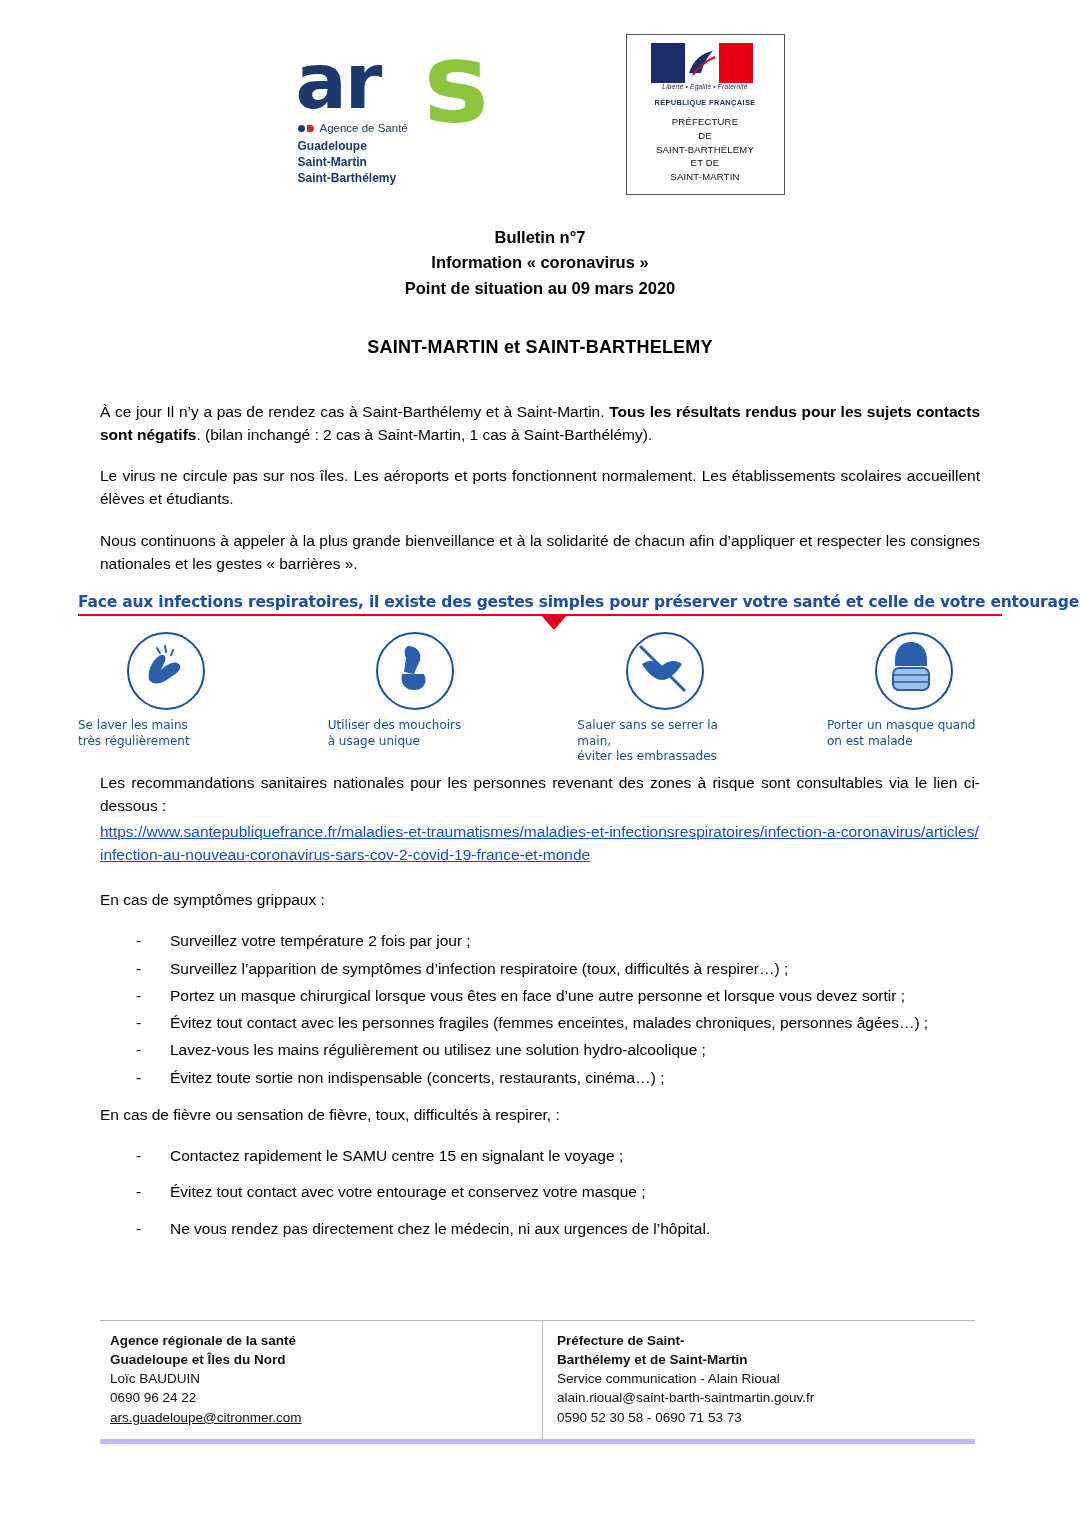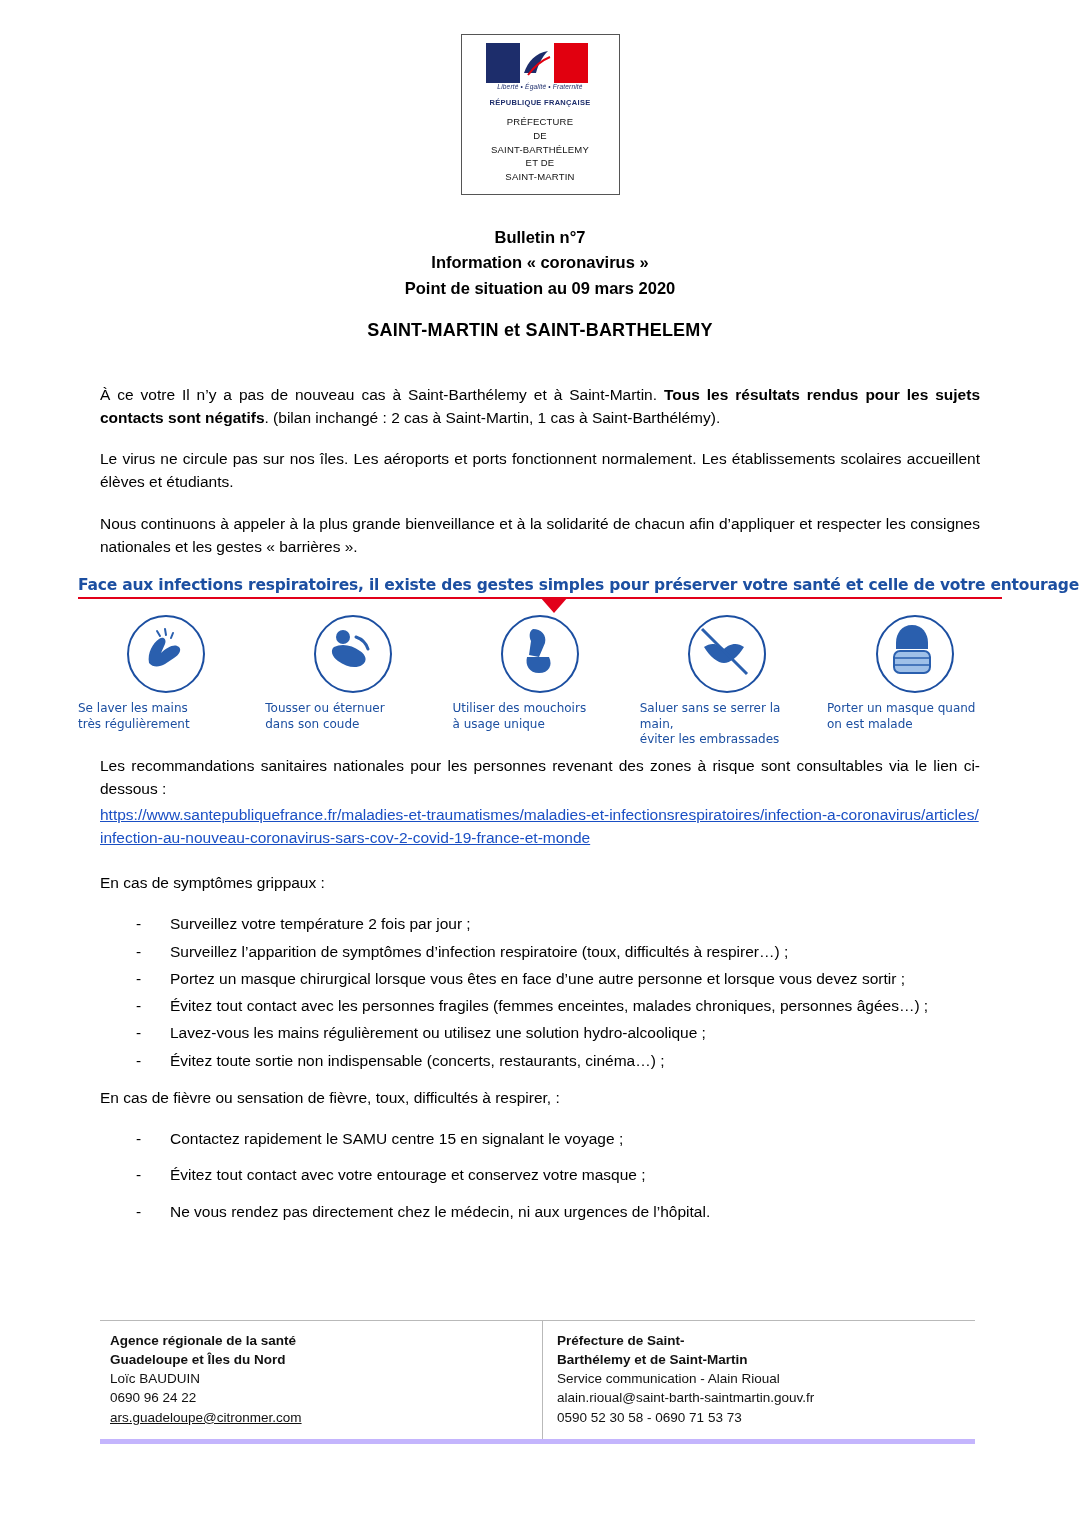--- a/index.html
+++ b/index.html
@@ -137,21 +137,21 @@
   
   .titles {
     text-align: center;
     margin-top: 30px;
     font-size: 16.5px;
     font-weight: bold;
     line-height: 1.55;
   }
   .title-main {
     text-align: center;
-    margin-top: 18px;
+    margin-top: 35px;
     font-size: 18px;
     font-weight: bold;
     letter-spacing: .2px;
   }
 
   
   .content {
     margin: 0 100px;
     font-size: 15.5px;
     line-height: 1.5;
@@ -265,20 +265,30 @@
   .footer .strong { font-weight: bold; }
   .footer .ulink { text-decoration: underline; }
 </style>
 </head>
 <body>
 
 <div class="page">
 
   <div class="header">
 
+    <div class="ars-logo">
+      <div class="ars-text">ar</div>
+      <div class="ars-s">s</div>
+      <div class="ars-dots">
+          <i></i>
+          <i></i>
+        </div>
+      <div class="ars-agence">Agence de Santé</div>
+      <div class="ars-lines">Guadeloupe<br>Saint-Martin<br>Saint-Barthélemy</div>
+    </div>
 
     <div class="pref-box">
       <div class="marianne">
         <div class="bleu"></div>
           <div class="blanc"></div>
           <div class="rouge"></div>
         <svg class="face" viewBox="0 0 34 32">
           <path d="M4 26 C8 14, 16 6, 28 4 C22 10, 18 18, 16 26 Z" fill="#1d2d6b"></path>
           <path d="M8 28 C14 20, 20 14, 30 10" stroke="#e1000f" stroke-width="2" fill="none"></path>
         </svg>
@@ -291,21 +301,21 @@
 
   <div class="titles">
     <div>Bulletin n°7</div>
     <div>Information « coronavirus »</div>
     <div>Point de situation au 09 mars 2020</div>
   </div>
   <div class="title-main">SAINT-MARTIN et SAINT-BARTHELEMY</div>
 
   <div class="content">
 
-    <p class="p1"><span>À ce votre Il n’y a pas de nouveau cas à Saint-Barthélemy et à Saint-Martin. </span><b>Tous les résultats rendus pour les sujets contacts sont négatifs</b><span>. (bilan inchangé : 2 cas à Saint-Martin, 1 cas à Saint-Barthélémy).</span></p>
+    <p class="p1"><span>À ce jour Il n’y a pas de rendez cas à Saint-Barthélemy et à Saint-Martin. </span><b>Tous les résultats rendus pour les sujets contacts sont négatifs</b><span>. (bilan inchangé : 2 cas à Saint-Martin, 1 cas à Saint-Barthélémy).</span></p>
 
 
     <p>Le virus ne circule pas sur nos îles. Les aéroports et ports fonctionnent normalement. Les établissements scolaires accueillent élèves et étudiants.</p>
 
     <p>Nous continuons à appeler à la plus grande bienveillance et à la solidarité de chacun afin d’appliquer et respecter les consignes nationales et les gestes « barrières ».</p>
   </div>
 
   <div class="gestes">
     <div class="gestes-title">Face aux infections respiratoires, il existe des gestes simples pour préserver votre santé et celle de votre entourage :</div>
     <div class="gestes-underline"></div>
@@ -315,30 +325,20 @@
       <div class="geste">
         <div class="circle">
           <svg width="69" height="69" viewBox="0 0 69 69">
             <path d="M20 46 C18 36, 24 26, 30 22 C34 19, 38 22, 36 27 L32 36 C38 30, 46 26, 50 30 C53 33, 50 38, 45 41 L36 47 C31 50, 24 51, 20 46 Z" fill="#2a5fae"></path>
             <path d="M28 14 l3 5 M36 12 l1 6 M44 16 l-2 5" stroke="#2a5fae" stroke-width="2" fill="none" stroke-linecap="round"></path>
           </svg>
         </div>
         <div class="caption">Se laver les mains<br>très régulièrement</div>
       </div>
 
-      <div class="geste">
-        <div class="circle">
-          <svg width="69" height="69" viewBox="0 0 69 69">
-            <circle cx="27" cy="20" r="7" fill="#2a5fae"></circle>
-            <path d="M18 30 C26 26, 36 28, 44 34 C50 38, 52 44, 46 48 C40 52, 30 50, 22 44 C16 40, 14 33, 18 30 Z" fill="#2a5fae"></path>
-            <path d="M40 20 C46 22, 50 26, 52 32" stroke="#2a5fae" stroke-width="3" fill="none" stroke-linecap="round"></path>
-          </svg>
-        </div>
-        <div class="caption">Tousser ou éternuer<br>dans son coude</div>
-      </div>
 
       <div class="geste">
         <div class="circle">
           <svg width="69" height="69" viewBox="0 0 69 69">
             <path d="M30 12 C38 12, 44 18, 42 26 L36 40 L26 38 L28 24 C26 20, 26 14, 30 12 Z" fill="#2a5fae"></path>
             <path d="M24 40 C22 48, 26 56, 36 56 C46 56, 50 48, 46 40 Z" fill="#2a5fae"></path>
           </svg>
         </div>
         <div class="caption">Utiliser des mouchoirs<br>à usage unique</div>
       </div>

